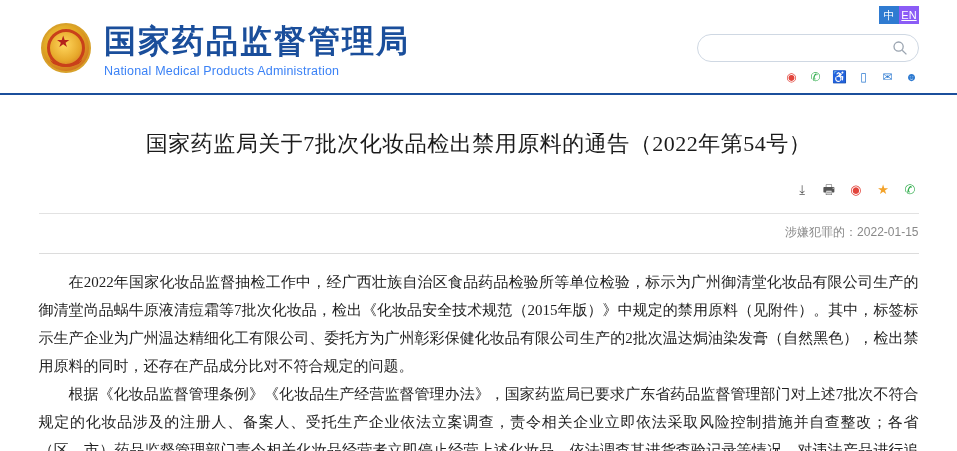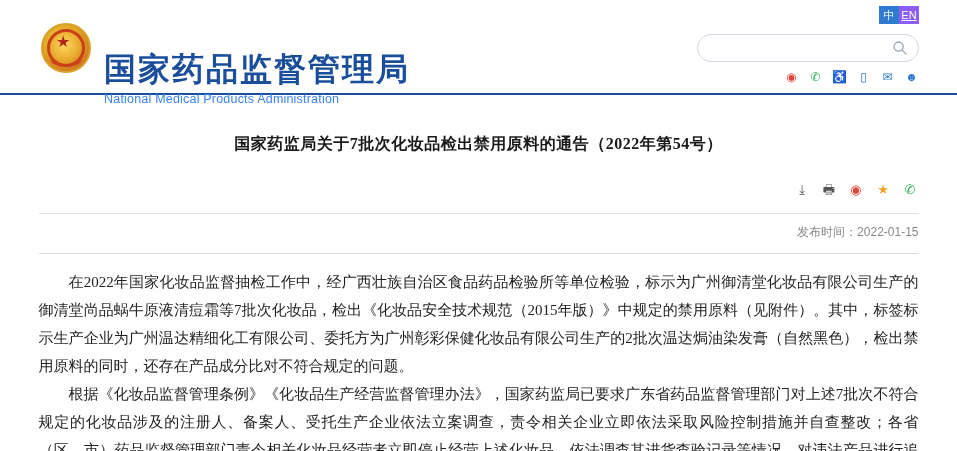--- a/index.html
+++ b/index.html
@@ -73,21 +73,20 @@
     width: 32px;
     height: 14px;
     border-bottom: 3px solid #c9401a;
     border-radius: 0 0 50% 50%;
   }
 
   .org-titles {
     position: absolute;
     left: 104px;
     top: 22px;
-    margin-top: 28px;
   }
   .org-cn {
     font-family: "Liberation Serif", serif;
     font-size: 32px;
     font-weight: bold;
     color: #1a4e9b;
     letter-spacing: 2px;
     line-height: 38px;
   }
   .org-en {
@@ -168,22 +167,22 @@
   
   .article {
     position: relative;
     width: 880px;
     margin: 0 auto;
     padding-top: 34px;
   }
   .doc-title {
     text-align: center;
     font-family: "Liberation Serif", serif;
-    font-size: 16px;
-    font-weight: bold;
+    font-size: 22px;
+    font-weight: normal;
     color: #1a1a1a;
     letter-spacing: 0.5px;
     line-height: 30px;
   }
 
   .toolbar {
     position: relative;
     height: 26px;
     margin-top: 22px;
   }
@@ -294,21 +293,21 @@
         <span class="tb-icon">🖶</span>
         <span class="tb-icon red">◉</span>
         <span class="tb-icon orange">★</span>
         <span class="tb-icon green">✆</span>
       </div>
     </div>
 
     <hr class="hr">
 
     <div class="pubtime">
-      <span>发布时间：</span><span>2022-01-15</span>
+      <span>涉嫌犯罪的：</span><span>2022-01-15</span>
     </div>
 
     <hr class="divider-strong">
 
     <div class="body-text">
       <p>在2022年国家化妆品监督抽检工作中，经广西壮族自治区食品药品检验所等单位检验，标示为广州御清堂化妆品有限公司生产的御清堂尚品蜗牛原液清痘霜等7批次化妆品，检出《化妆品安全技术规范（2015年版）》中规定的禁用原料（见附件）。其中，标签标示生产企业为广州温达精细化工有限公司、委托方为广州彰彩保健化妆品有限公司生产的2批次温达焗油染发膏（自然黑色），检出禁用原料的同时，还存在产品成分比对不符合规定的问题。</p>
       <p>根据《化妆品监督管理条例》《化妆品生产经营监督管理办法》，国家药监局已要求广东省药品监督管理部门对上述7批次不符合规定的化妆品涉及的注册人、备案人、受托生产企业依法立案调查，责令相关企业立即依法采取风险控制措施并自查整改；各省（区、市）药品监督管理部门责令相关化妆品经营者立即停止经营上述化妆品，依法调查其进货查验记录等情况，对违法产品进行追根溯源；发现违法行为的，依法严肃查处；涉嫌犯罪的，依法移送公安机关。</p>
 
     </div>
 

